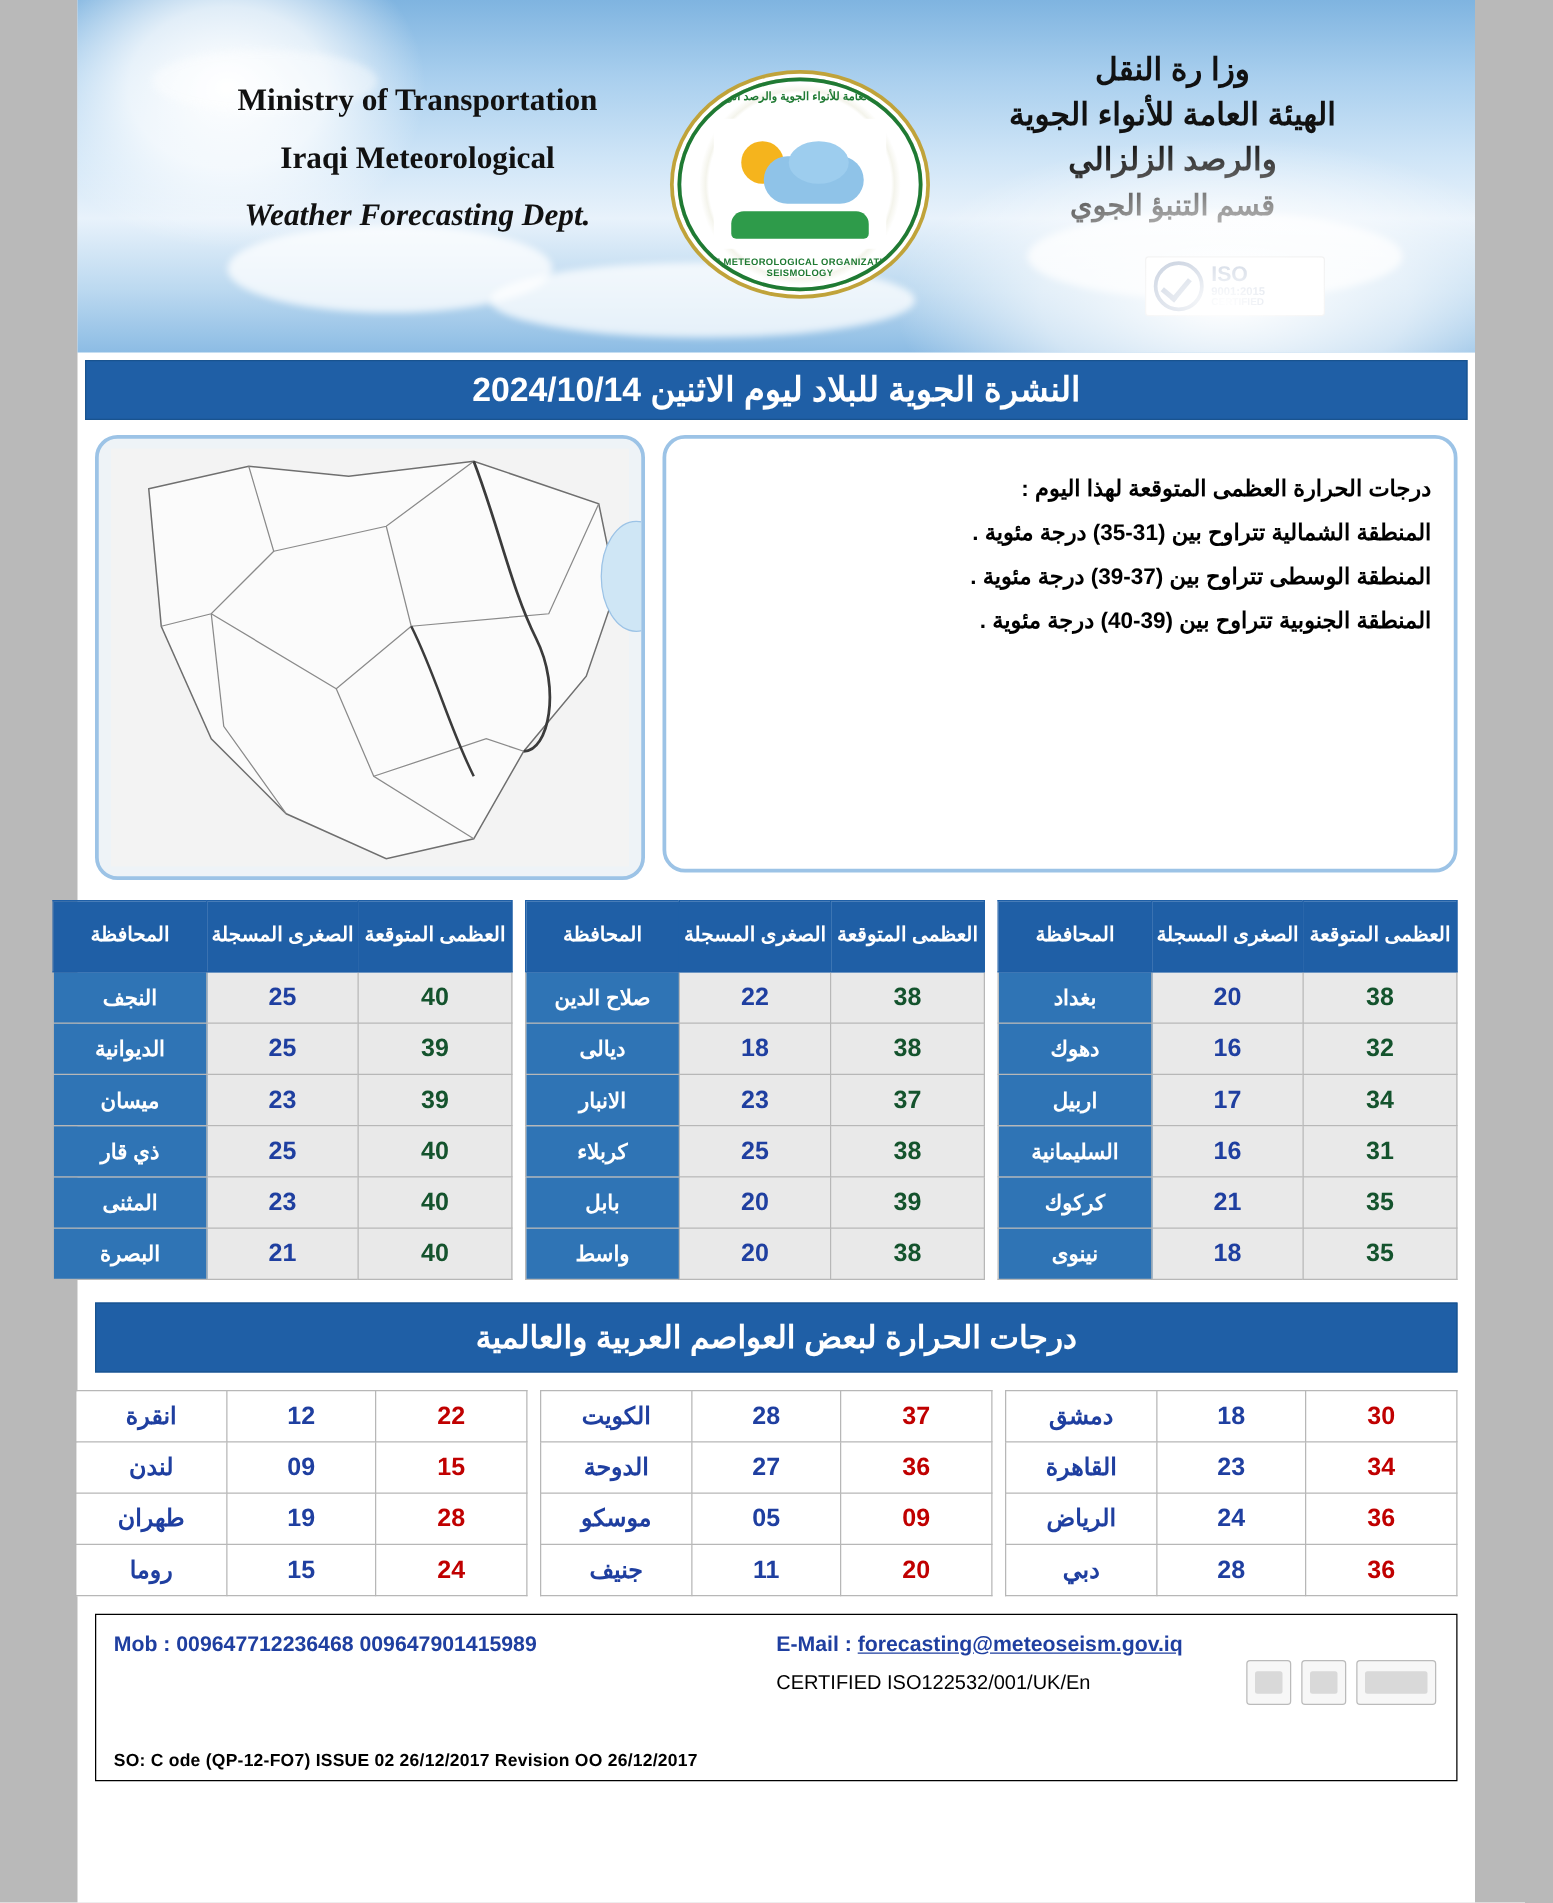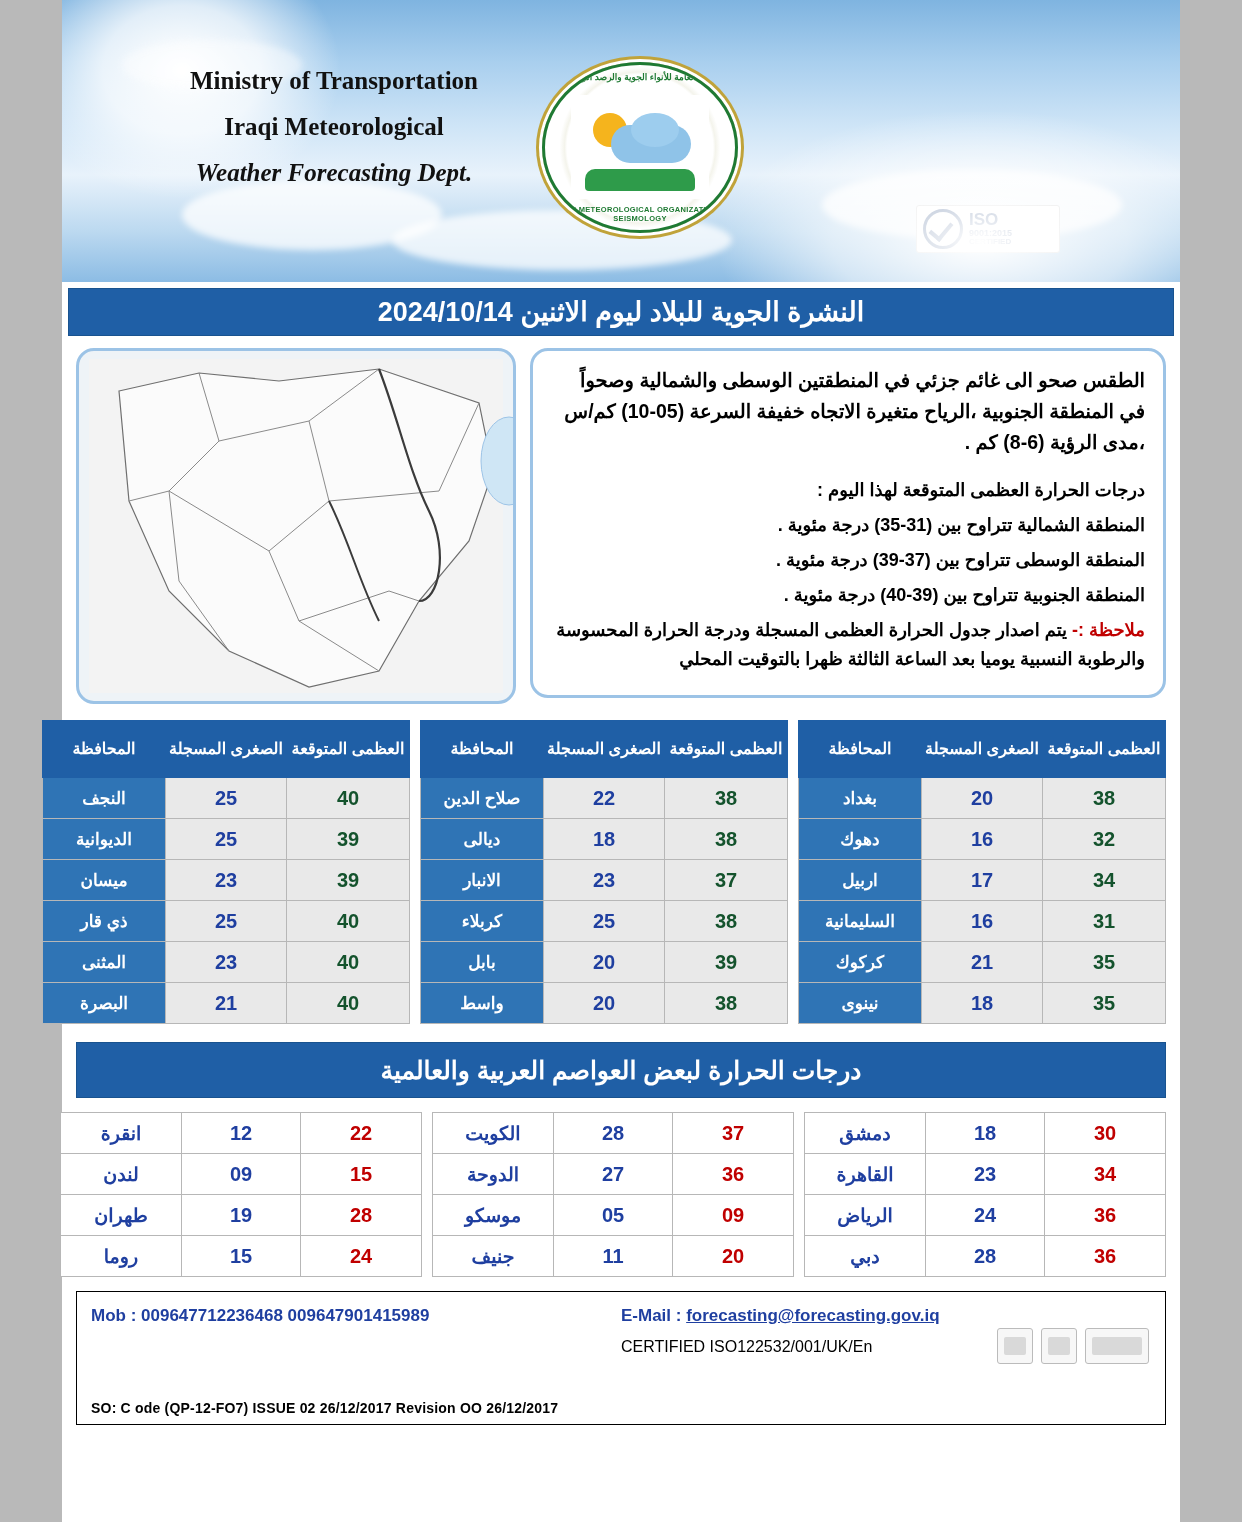--- a/index.html
+++ b/index.html
@@ -190,20 +190,26 @@
       <div class="ring-top">الهيئة العامة للأنواء الجوية والرصد الزلزالي</div>
       <div class="ring-bottom">IRAQI METEOROLOGICAL ORGANIZATION &amp; SEISMOLOGY</div>
       <div class="inner">
         <div class="sun"></div>
         <div class="cloudA"></div>
         <div class="cloudB"></div>
         <div class="green"></div>
       </div>
     </div>
 
+    <div class="head-right">
+      <div>وزا رة النقل</div>
+      <div>الهيئة العامة للأنواء الجوية</div>
+      <div>والرصد الزلزالي</div>
+      <div class="sub">قسم التنبؤ الجوي</div>
+    </div>
 
     <div class="iso">
       <div class="mark"></div>
       <div class="txt">
         <div class="t1">ISO</div>
         <div class="t2">9001:2015</div>
         <div class="t3">CERTIFIED</div>
       </div>
     </div>
   </div>
@@ -223,29 +229,25 @@
         <path d="M190,200 L220,270 L300,320" fill="none" stroke="#8a8a8a" stroke-width="1"></path>
         <path d="M220,270 L310,240 L340,250" fill="none" stroke="#8a8a8a" stroke-width="1"></path>
         <path d="M90,140 L100,230 L150,300" fill="none" stroke="#8a8a8a" stroke-width="1"></path>
         <path d="M300,18 C320,70 330,120 350,160 C370,200 360,250 340,250" fill="none" stroke="#3b3b3b" stroke-width="2.2"></path>
         <path d="M250,150 C270,190 280,230 300,270" fill="none" stroke="#3b3b3b" stroke-width="2"></path>
         <ellipse cx="430" cy="110" rx="28" ry="44" fill="#cfe6f5" stroke="#9cc3e6"></ellipse>
       </svg>
     </div>
 
     <div class="summary">
-      <p>الطقس صحو الى غائم جزئي في المنطقتين الوسطى والشمالية وصحواً في المنطقة الجنوبية ،الرياح متغيرة الاتجاه خفيفة السرعة (05-10) كم/س ،مدى الرؤية (6-8) كم .</p>
       <div class="gap"></div>
       <p class="small">درجات الحرارة العظمى المتوقعة لهذا اليوم :</p>
       <p class="small">المنطقة الشمالية تتراوح بين (31-35) درجة مئوية .</p>
       <p class="small">المنطقة الوسطى تتراوح بين (37-39) درجة مئوية .</p>
       <p class="small">المنطقة الجنوبية تتراوح بين (39-40) درجة مئوية .</p>
-      <p class="small">
-        <span class="red">ملاحظة :-</span><span> يتم اصدار جدول الحرارة العظمى المسجلة ودرجة الحرارة المحسوسة والرطوبة النسبية يوميا بعد الساعة الثالثة ظهرا بالتوقيت المحلي</span>
-      </p>
     </div>
   </div>
 
   <div class="tables">
 
     <table class="temp">
       <thead>
         <tr>
           <th class="mx">العظمى المتوقعة</th>
           <th class="mn">الصغرى المسجلة</th>
@@ -448,21 +450,21 @@
           </tr>
       </tbody>
     </table>
   </div>
 
   <div class="footer">
     <div class="f-row1">
       <div class="f-mob">Mob : 009647712236468   009647901415989</div>
     </div>
     <div class="f-mail">
-      <span>E-Mail : </span><u>forecasting@forecasting.gov.iq</u>
+      <span>E-Mail : </span><u>forecasting@meteoseism.gov.iq</u>
     </div>
     <div class="f-cert">CERTIFIED ISO122532/001/UK/En</div>
     <div class="f-logos">
       <div class="lg"></div>
       <div class="lg"></div>
       <div class="lg wide"></div>
     </div>
     <div class="f-row2">SO:    C ode (QP-12-FO7)   ISSUE  02   26/12/2017  Revision   OO   26/12/2017</div>
   </div>
 

